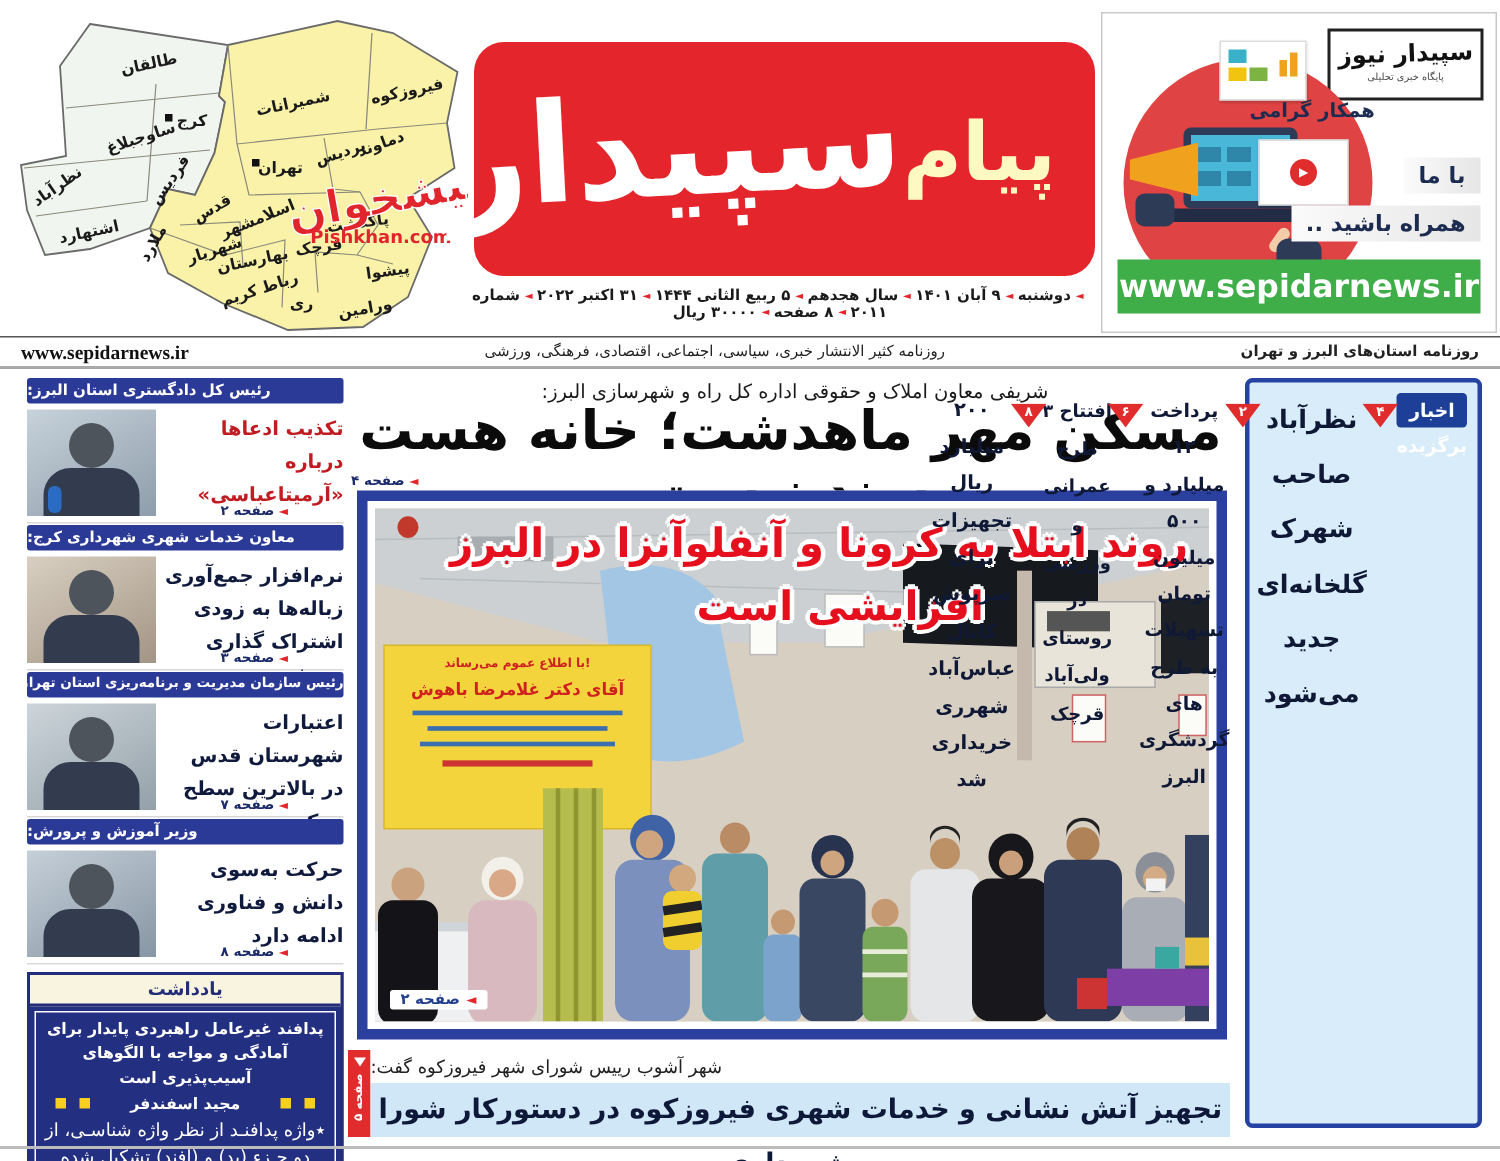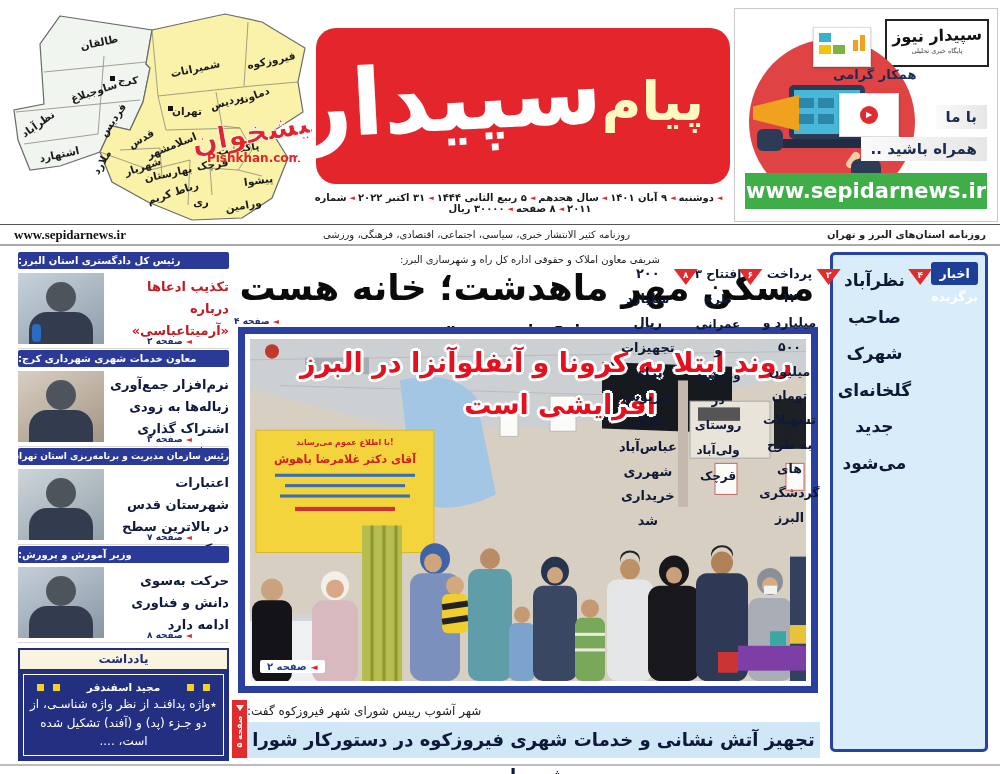--- a/index.html
+++ b/index.html
@@ -80,21 +80,21 @@
             background:#232f80;}
   .note-title{background:#f8f4df;color:#232d7a;font-weight:bold;font-size:12px;text-align:center;height:19px;
               line-height:19px;border-bottom:2px solid #232d7a;}
   .note-body{margin:3px;border:1px solid #fff;padding:3px 5px 4px;color:#fff;direction:rtl;}
   .note-headline{font-size:10.5px;font-weight:bold;text-align:center;line-height:1.55;}
   .note-author-row{display:flex;justify-content:center;align-items:center;gap:9px;margin:3px 0 2px;}
   .sq{width:7px;height:7px;background:#f5d020;display:inline-block;}
   .note-author{font-size:10.5px;font-weight:bold;margin:0 18px;}
   .note-excerpt{font-size:12px;text-align:center;line-height:1.55;}
   
-  .kicker{position:absolute;left:250px;top:254px;width:560px;text-align:center;font-size:10px;color:#1a1a1a;direction:rtl;}
+  .kicker{position:absolute;left:250px;top:254px;width:560px;text-align:center;font-size:13px;color:#1a1a1a;direction:rtl;}
   .main-headline{position:absolute;left:234px;top:267px;width:586px;text-align:center;font-size:36px;
                  font-weight:bold;color:#0b0b0b;direction:rtl;letter-spacing:-1px;}
   .page4{position:absolute;left:234px;top:316px;font-size:9px;font-weight:bold;color:#1b2a6b;direction:rtl;}
   .page4::before{content:"◄";color:#e4252c;font-size:8px;margin-left:3px;}
   .photo-frame{position:absolute;left:238px;top:327px;width:580px;height:366px;border:7px solid #2b3f9e;
                background:#fff;padding:5px;box-sizing:border-box;}
   .photo{position:relative;width:100%;height:100%;overflow:hidden;background:#d8cfc3;}
   .ov{position:absolute;font-weight:bold;color:#e60f1e;direction:rtl;white-space:nowrap;
       text-shadow:-2px -2px 0 #fff,2px -2px 0 #fff,-2px 2px 0 #fff,2px 2px 0 #fff,0 -3px 0 #fff,0 3px 0 #fff,-3px 0 0 #fff,3px 0 0 #fff;}
   .ov1{top:8px;right:14px;font-size:27px;}
@@ -260,20 +260,21 @@
   <div class="news-item" style="top:546px;">
     <div class="ni-header">وزیر آموزش و پرورش:</div>
     <div class="ni-photo p4"></div>
     <div class="ni-text">حرکت به‌سوی دانش و فناوری ادامه دارد</div>
     <div class="ni-page">صفحه ۸</div>
   </div>
 
   <div class="note-box">
     <div class="note-title">یادداشت</div>
     <div class="note-body">
+      <div class="note-headline">پدافند غیرعامل راهبردی پایدار برای آمادگی و مواجه با الگوهای آسیب‌پذیری است</div>
       <div class="note-author-row">
         <span class="sq"></span>
           <span class="sq"></span>
         <span class="note-author">مجید اسفندفر</span>
         <span class="sq"></span>
           <span class="sq"></span>
       </div>
       <div class="note-excerpt">٭واژه پدافنـد از نظر واژه شناسـی، از دو جـزء (پد) و (آفند) تشکیل شده است، ....</div>
 
     </div>

